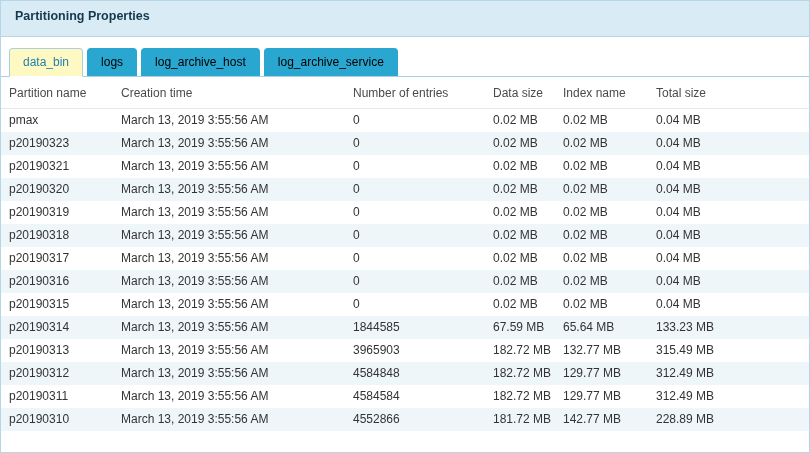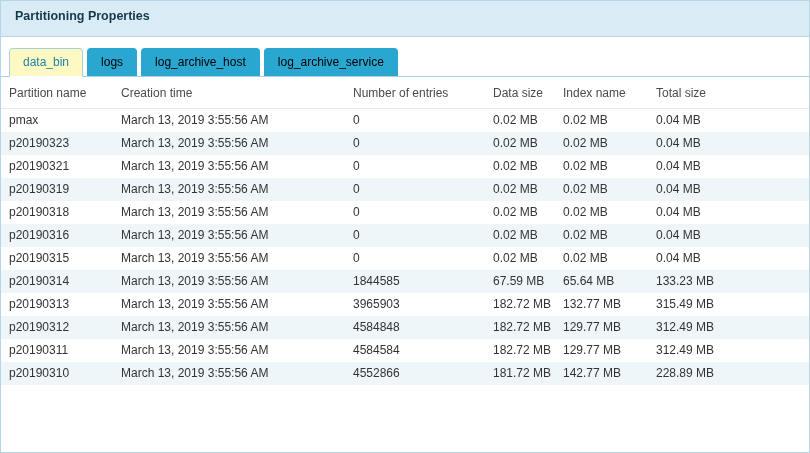--- a/index.html
+++ b/index.html
@@ -146,30 +146,48 @@
         <tr>
           <td>p20190321</td>
           <td>March 13, 2019 3:55:56 AM</td>
           <td>0</td>
           <td class="num">0.02 MB</td>
           <td class="num">0.02 MB</td>
           <td class="num">0.04 MB</td>
           <td></td>
         </tr>
         <tr>
+          <td>p20190320</td>
+          <td>March 13, 2019 3:55:56 AM</td>
+          <td>0</td>
+          <td class="num">0.02 MB</td>
+          <td class="num">0.02 MB</td>
+          <td class="num">0.04 MB</td>
+          <td></td>
+        </tr>
+        <tr>
           <td>p20190319</td>
           <td>March 13, 2019 3:55:56 AM</td>
           <td>0</td>
           <td class="num">0.02 MB</td>
           <td class="num">0.02 MB</td>
           <td class="num">0.04 MB</td>
           <td></td>
         </tr>
         <tr>
           <td>p20190318</td>
+          <td>March 13, 2019 3:55:56 AM</td>
+          <td>0</td>
+          <td class="num">0.02 MB</td>
+          <td class="num">0.02 MB</td>
+          <td class="num">0.04 MB</td>
+          <td></td>
+        </tr>
+        <tr>
+          <td>p20190317</td>
           <td>March 13, 2019 3:55:56 AM</td>
           <td>0</td>
           <td class="num">0.02 MB</td>
           <td class="num">0.02 MB</td>
           <td class="num">0.04 MB</td>
           <td></td>
         </tr>
         <tr>
           <td>p20190316</td>
           <td>March 13, 2019 3:55:56 AM</td>

